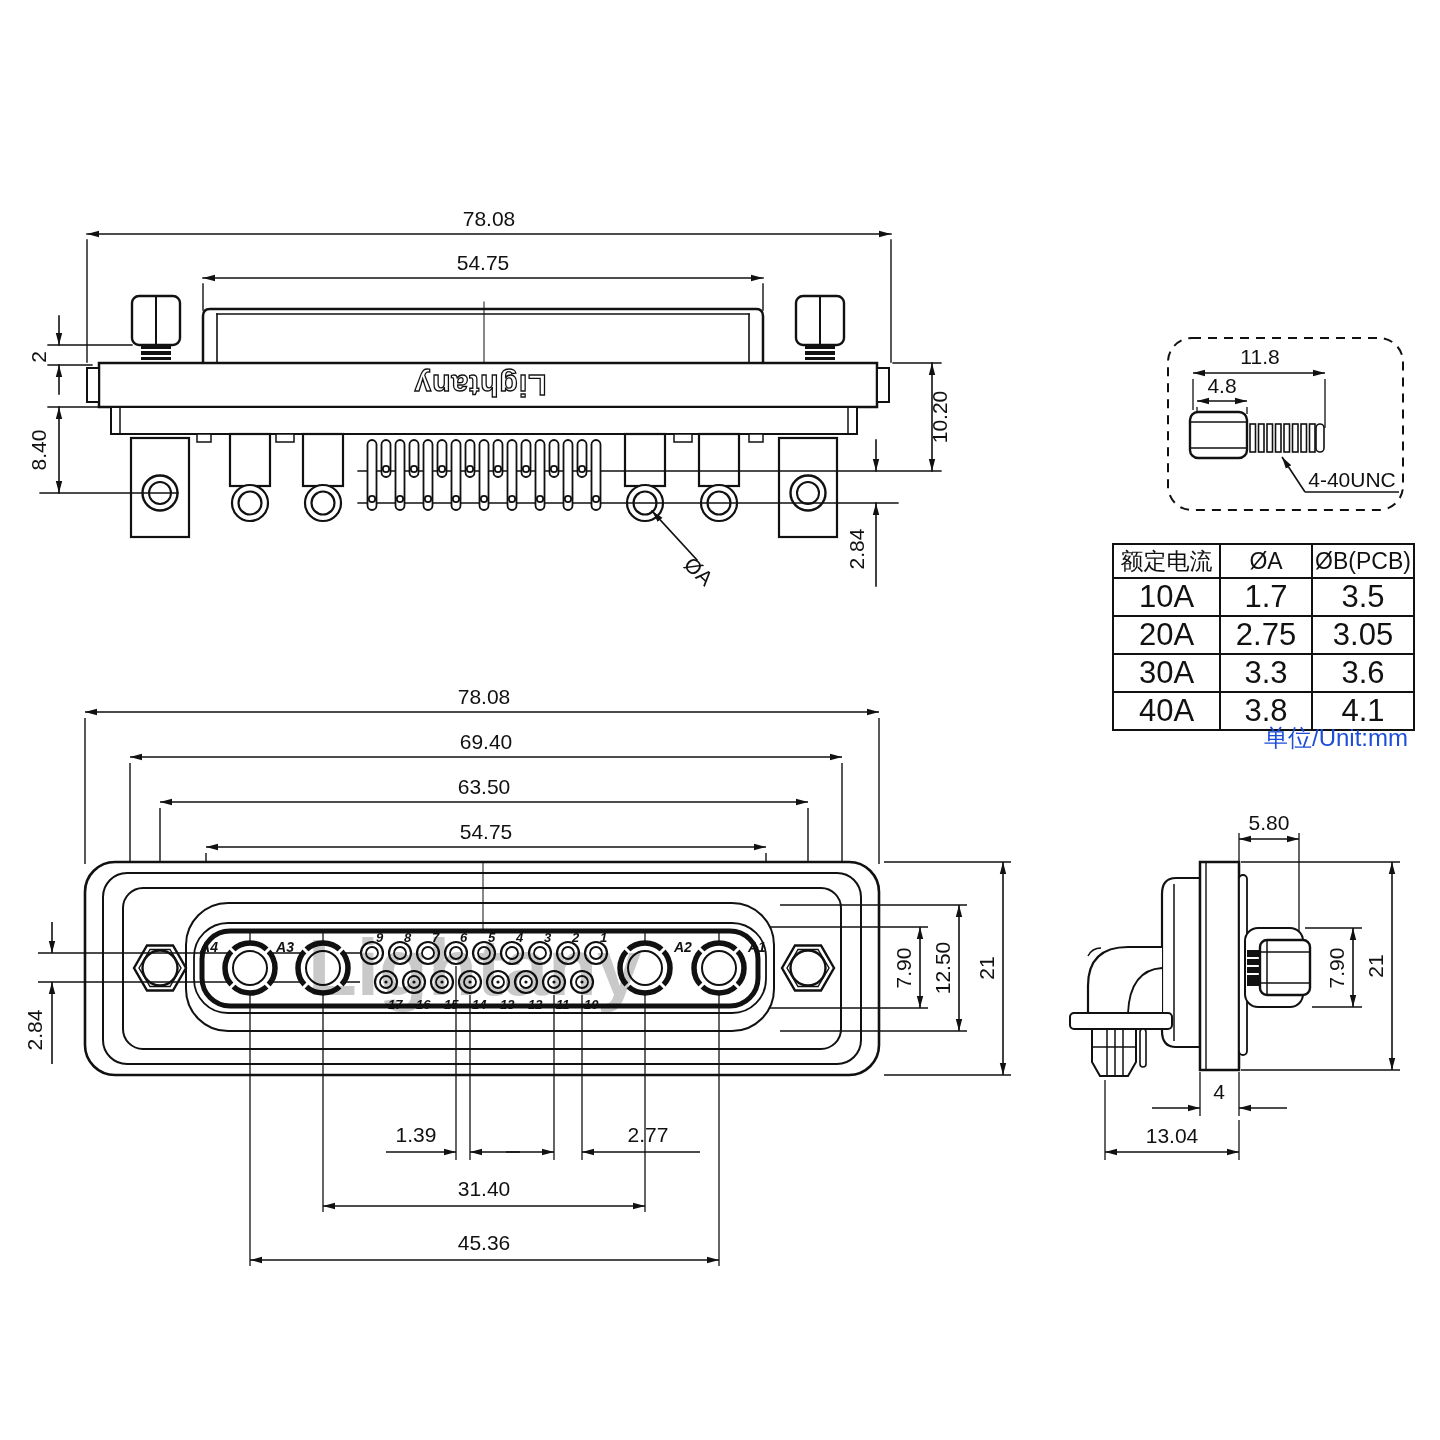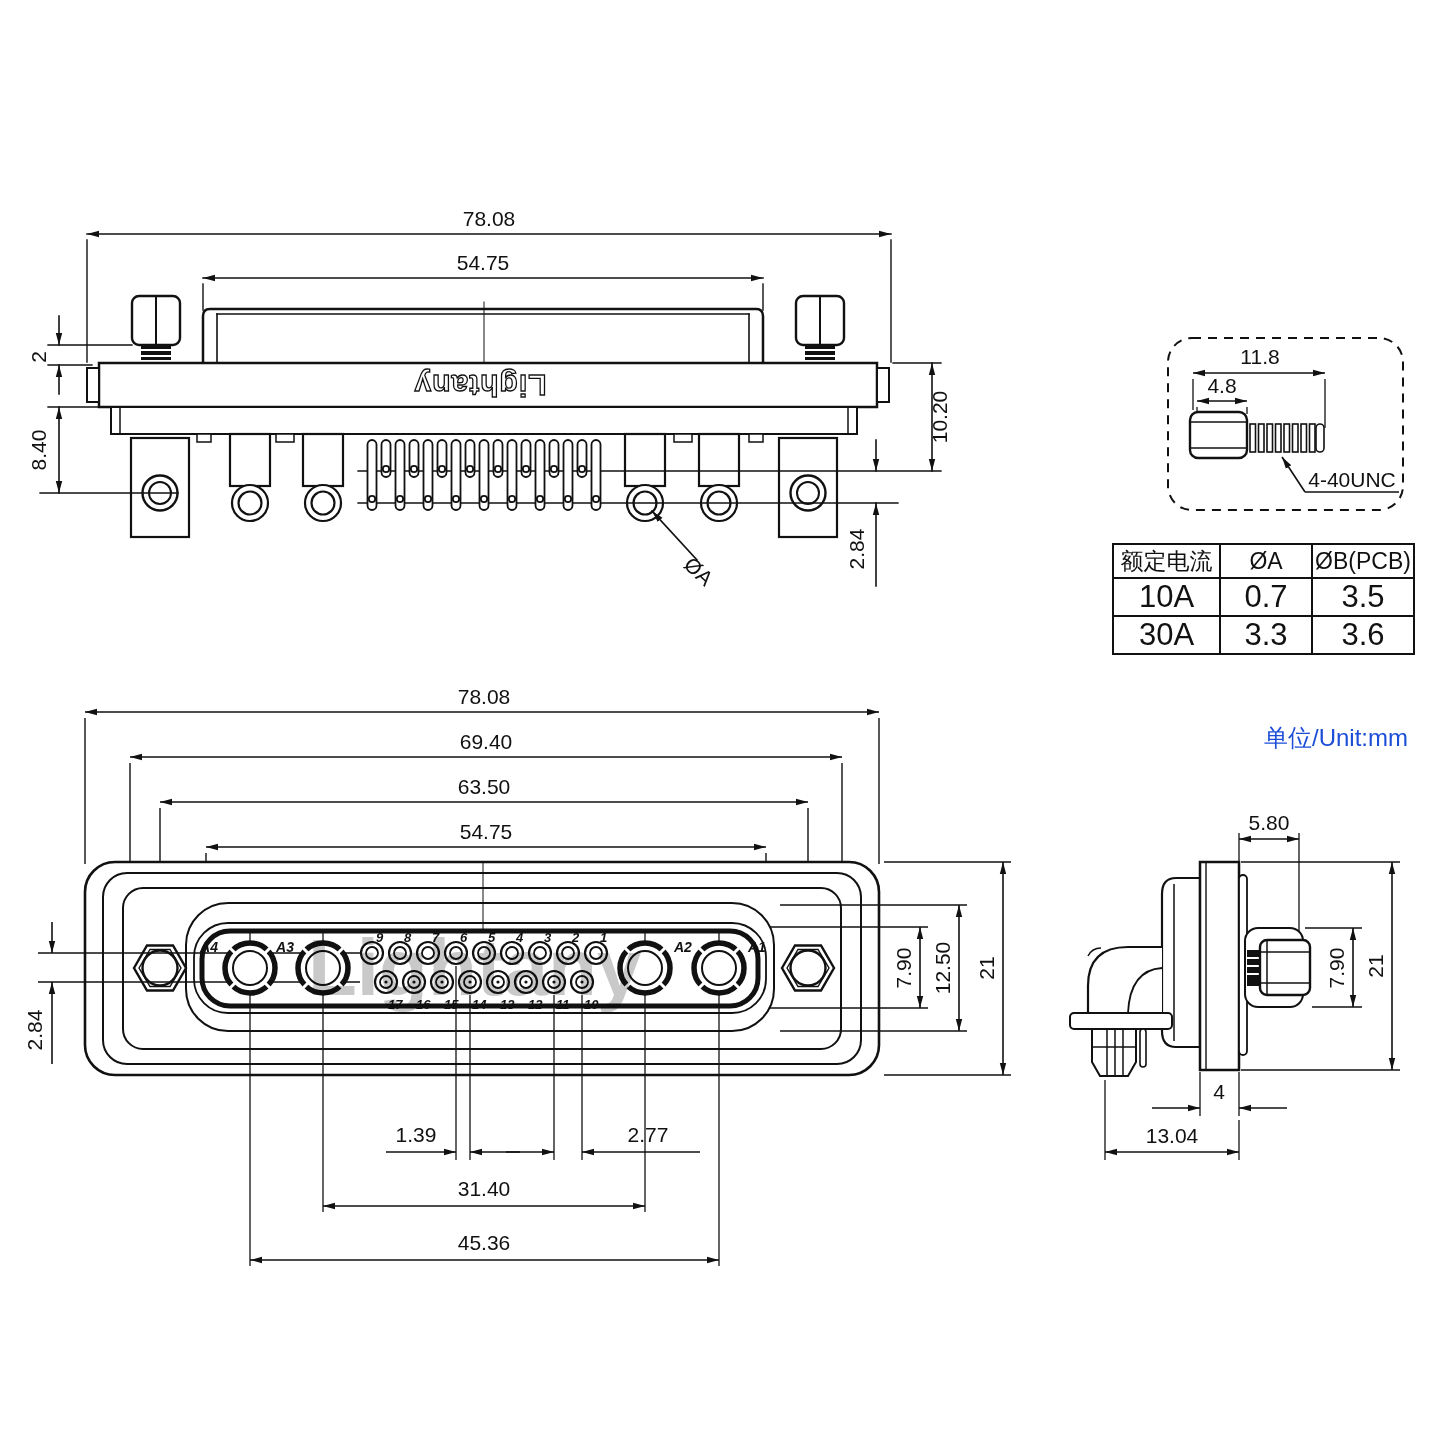--- a/index.html
+++ b/index.html
@@ -447,24 +447,34 @@
 
 <table class="spec-table">
   <tbody>
         <tr>
     <th class="c1">额定电流</th>
     <th class="c2">ØA</th>
     <th class="c3">ØB(PCB)</th>
   </tr>
   <tr>
     <td>10A</td>
-    <td>0.7</td>
+    <td>1.7</td>
     <td>3.5</td>
+  </tr>
+  <tr>
+    <td>20A</td>
+    <td>2.75</td>
+    <td>3.05</td>
   </tr>
   <tr>
     <td>30A</td>
     <td>3.3</td>
     <td>3.6</td>
   </tr>
+  <tr>
+    <td>40A</td>
+    <td>3.8</td>
+    <td>4.1</td>
+  </tr>
 </tbody>
     </table>
 <div class="unit-note">单位/Unit:mm</div>
 </div>
 
 </body></html>

